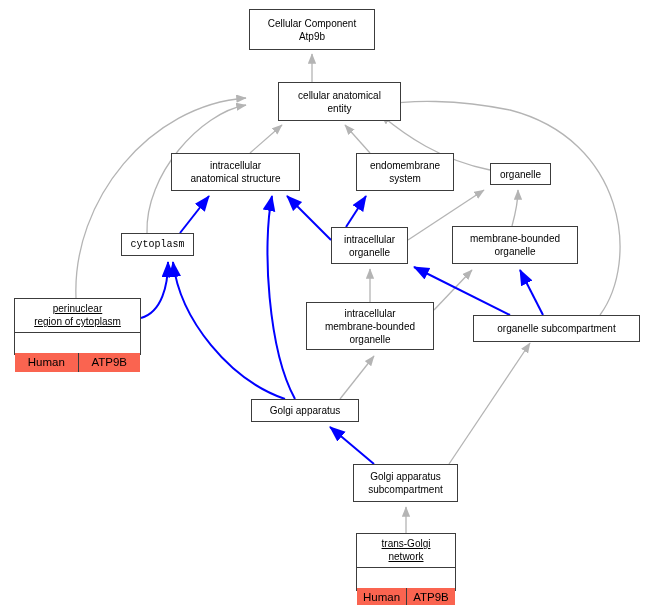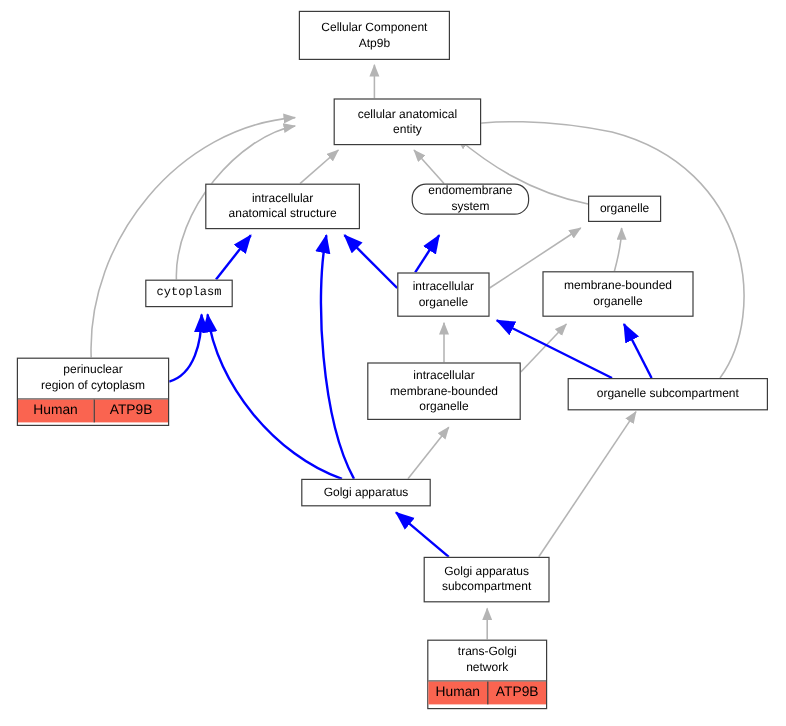--- a/index.html
+++ b/index.html
@@ -41,35 +41,37 @@
     color: #000000;
     box-sizing: border-box;
     width: 100%;
     height: 100%;
     padding: 1px 3px;
     white-space: pre-line;
   }
   .node.has-anno .node-title {
     height: auto;
     padding: 3px 3px 4px 3px;
+    text-decoration: underline;
   }
   .anno-row {
     display: flex;
     width: 100%;
     border-top: 1.6px solid #3c3c3c;
     box-sizing: border-box;
   }
   .anno-cell {
     flex: 1 1 50%;
     text-align: center;
     font-size: 11.5px;
     line-height: 17px;
     color: #000000;
     box-sizing: border-box;
     padding: 1px 0;
+    margin-top: 20px;
   }
   .anno-cell + .anno-cell {
     border-left: 1.6px solid #3c3c3c;
   }
 </style>
 </head>
 <body>
 
 <div id="graph-canvas">
   <svg id="edge-layer" viewBox="0 0 655 605" xmlns="http://www.w3.org/2000/svg">
@@ -113,21 +115,21 @@
 Atp9b</div>
       </div>
       <div class="node" style="left: 251px; top: 82px; width: 123px; height: 39px; margin-left: 27px;">
         <div class="node-title">cellular anatomical
 entity</div>
       </div>
       <div class="node" style="left: 171px; top: 153px; width: 129px; height: 38px;">
         <div class="node-title">intracellular
 anatomical structure</div>
       </div>
-      <div class="node" style="left: 343px; top: 153px; width: 98px; height: 26px; border-radius: 12px;">
+      <div class="node" style="left: 356px; top: 153px; width: 98px; height: 38px;">
         <div class="node-title">endomembrane
 system</div>
       </div>
       <div class="node" style="left: 490px; top: 163px; width: 61px; height: 22px;">
         <div class="node-title">organelle</div>
       </div>
       <div class="node" style="left: 121px; top: 233px; width: 73px; height: 23px; font-family: Liberation Mono, monospace;">
         <div class="node-title">cytoplasm</div>
       </div>
       <div class="node" style="left: 331px; top: 227px; width: 77px; height: 37px;">

